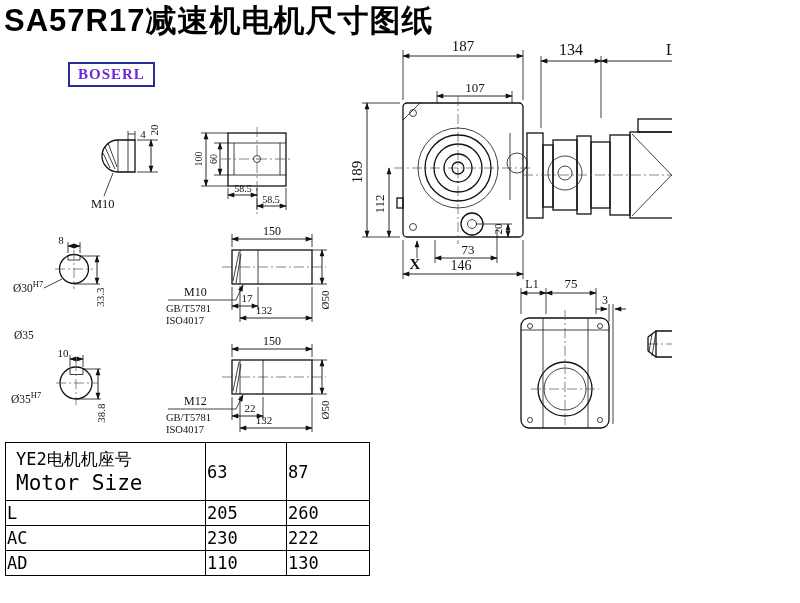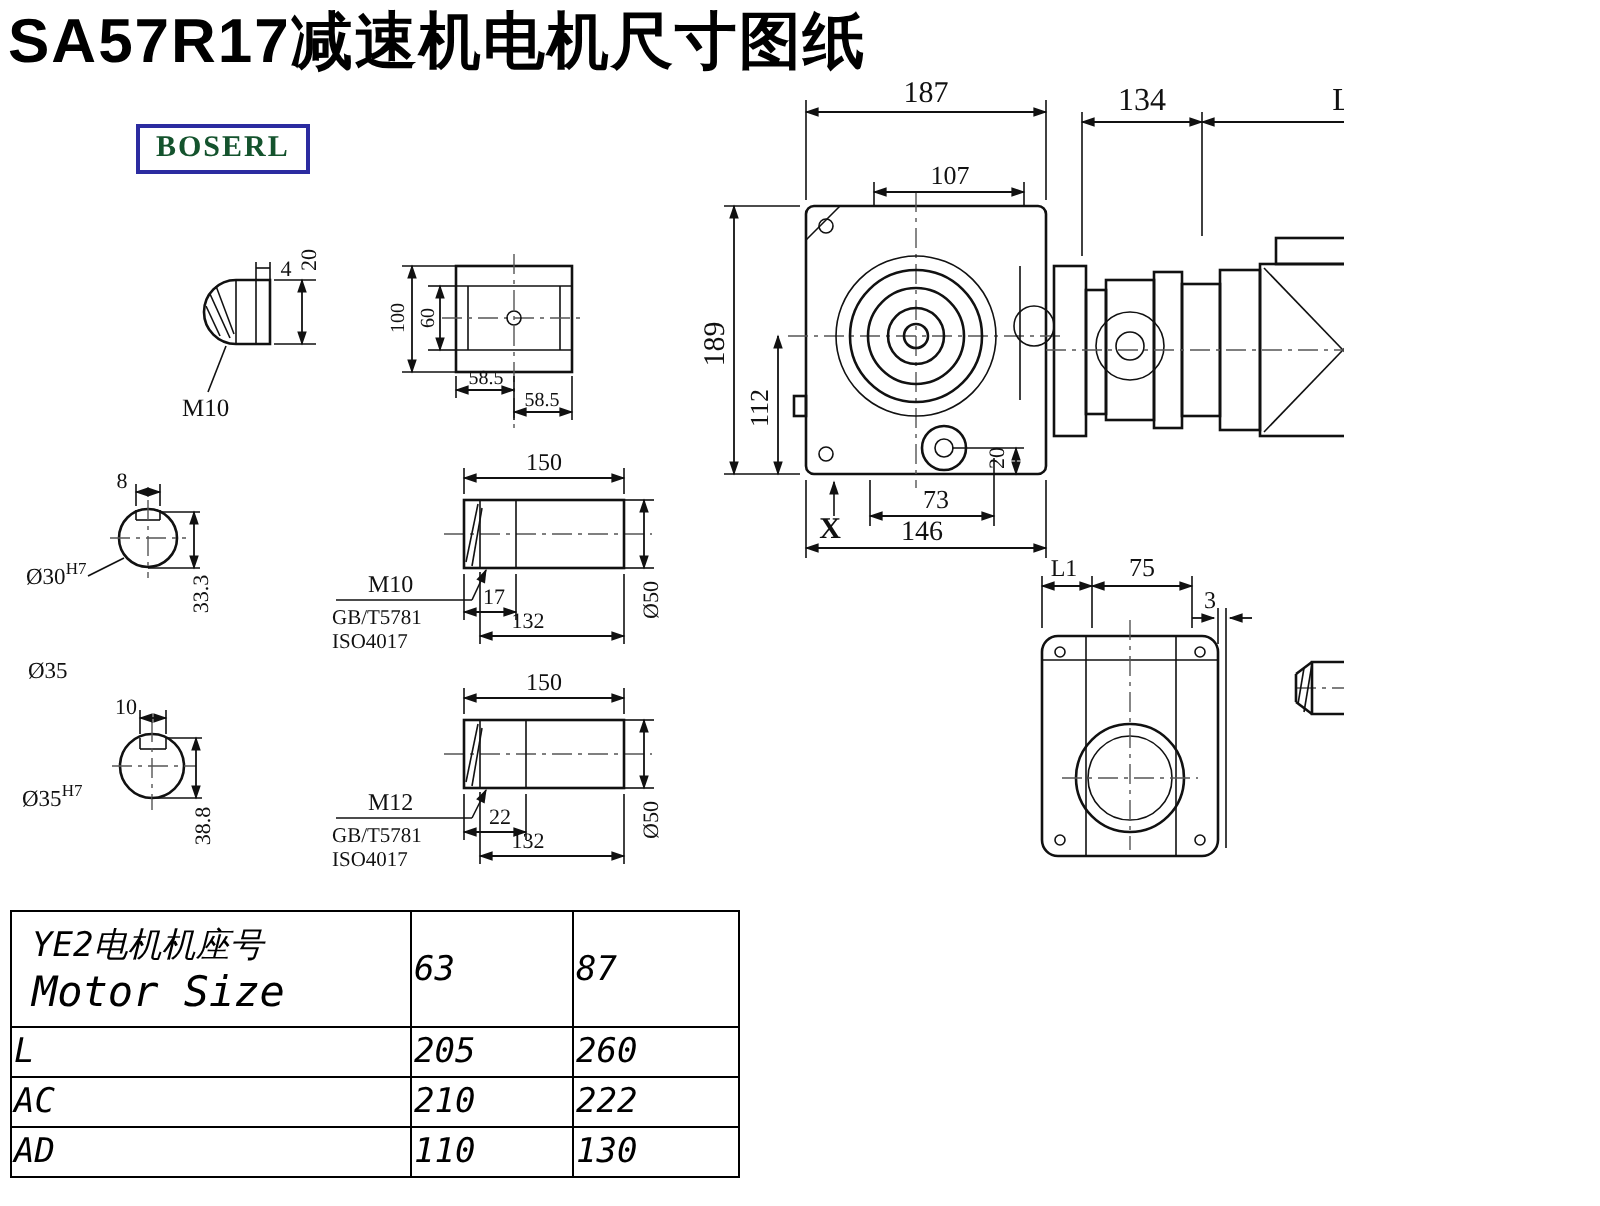--- a/index.html
+++ b/index.html
@@ -1,30 +1,30 @@
 <!DOCTYPE html>
 <html><head>
 <meta charset="utf-8">
 <style>
   html,body{margin:0;padding:0;background:#fff;}
   .sheet{position:relative;width:672px;height:603px;background:#fff;overflow:hidden;
          font-family:"Liberation Sans",sans-serif;color:#000;}
   .title{position:absolute;left:4px;top:0px;font-size:31px;font-weight:700;letter-spacing:1px;}
-  .logo{position:absolute;left:68px;top:62px;border:2px solid #2b2ba0;color:#14532d;
+  .logo{position:absolute;left:68px;top:62px;border:2px solid #2b2ba0;color:#6d28d9;
         font-family:"Liberation Serif",serif;font-weight:700;font-size:15px;
         padding:2px 8px;letter-spacing:1px;background:#fff;}
   svg{position:absolute;left:0;top:0;}
   svg text{font-family:"Liberation Serif",serif;fill:#111;text-anchor:middle;}
   svg text.ts{text-anchor:start;}
   .ol{stroke:#111;stroke-width:1.3;fill:none;}
   .tl{stroke:#111;stroke-width:0.8;fill:none;}
   .dl{stroke:#111;stroke-width:0.9;fill:none;}
   .cl{stroke:#555;stroke-width:0.7;fill:none;stroke-dasharray:10 3 2 3;}
-  .size-table{position:absolute;left:5px;top:455px;border-collapse:collapse;
-              font-family:"DejaVu Sans Mono",monospace;font-style:italic;}
+  .size-table{position:absolute;left:5px;top:442px;border-collapse:collapse;
+              font-family:"DejaVu Sans Mono",monospace;}
   .size-table td{border:1.6px solid #000;text-align:left;font-size:17px;}
   .size-table tr{height:25px;}
   .size-table tr.hdr-row{height:58px;}
   .size-table .c1{width:188px;}
   .size-table .c2{width:78px;}
   .size-table .c3{width:80px;}
   .size-table .hdr{text-align:left;padding-left:10px;}
   .hdr .cn{font-size:17px;}
   .hdr .en{font-size:21px;}
 </style>
@@ -391,21 +391,21 @@
         <td class="c2">63</td>
         <td class="c3">87</td>
       </tr>
       <tr>
         <td class="c1">L</td>
         <td class="c2">205</td>
         <td class="c3">260</td>
       </tr>
       <tr>
         <td class="c1">AC</td>
-        <td class="c2">210</td>
+        <td class="c2">230</td>
         <td class="c3">222</td>
       </tr>
       <tr>
         <td class="c1">AD</td>
         <td class="c2">110</td>
         <td class="c3">130</td>
       </tr>
     </tbody>
   </table>
 </div>

